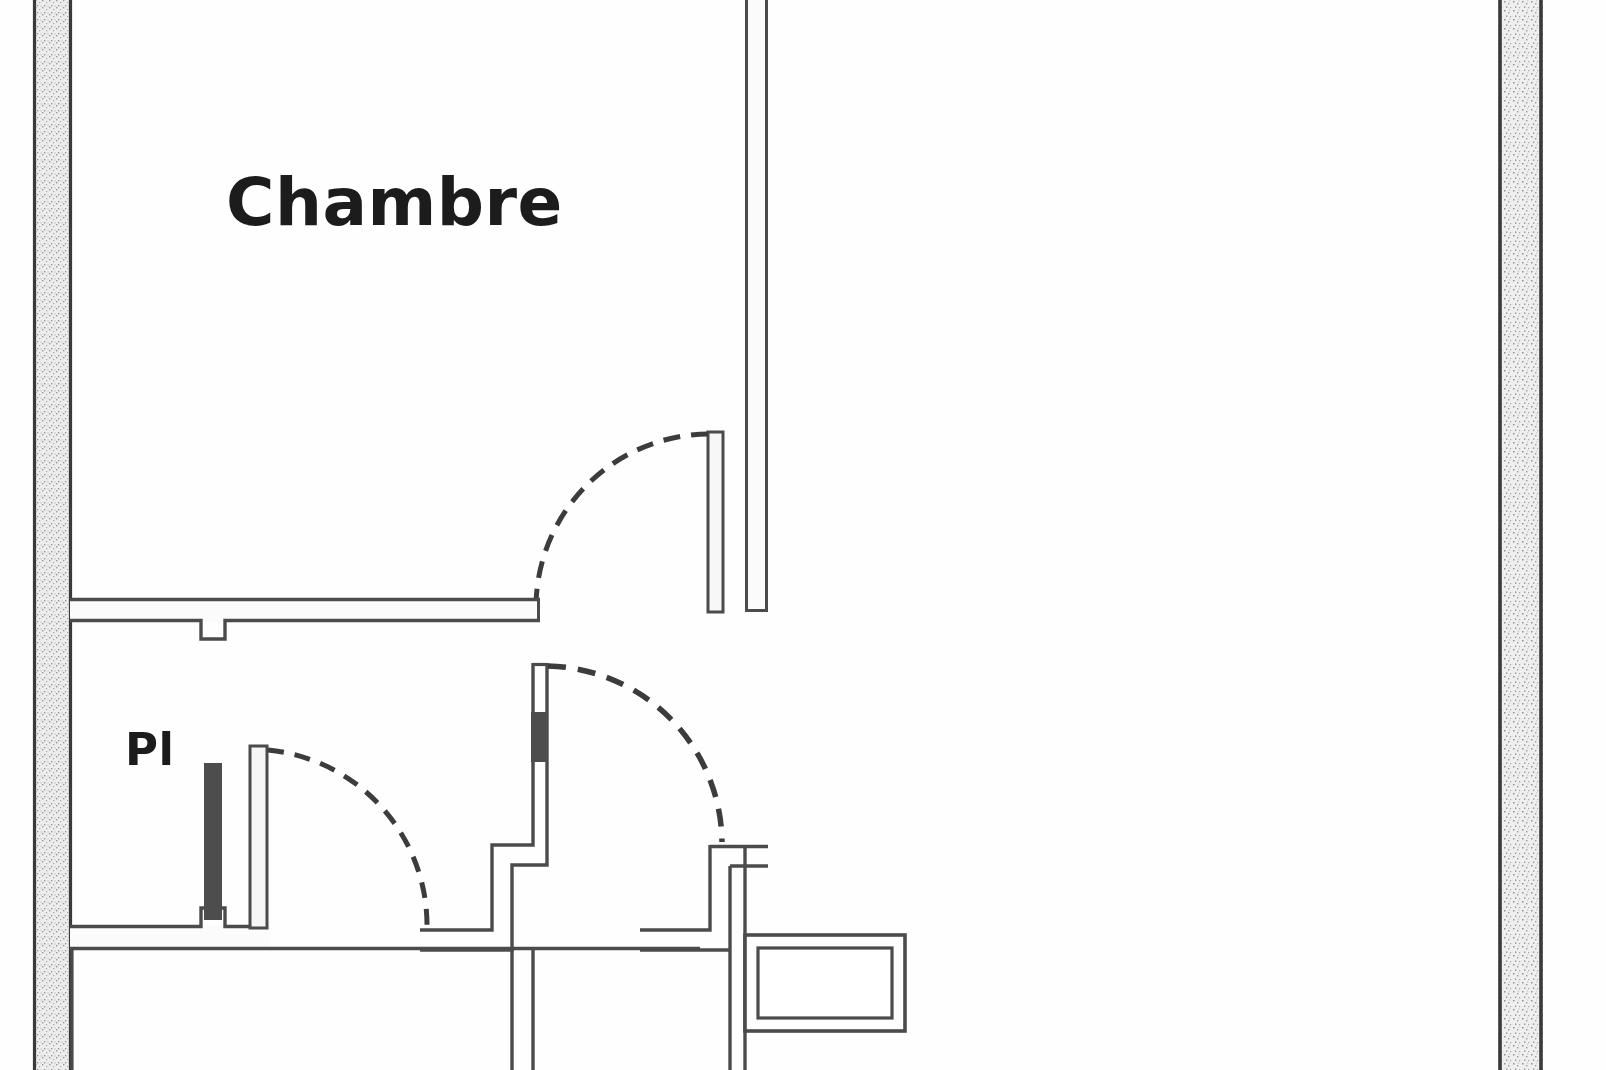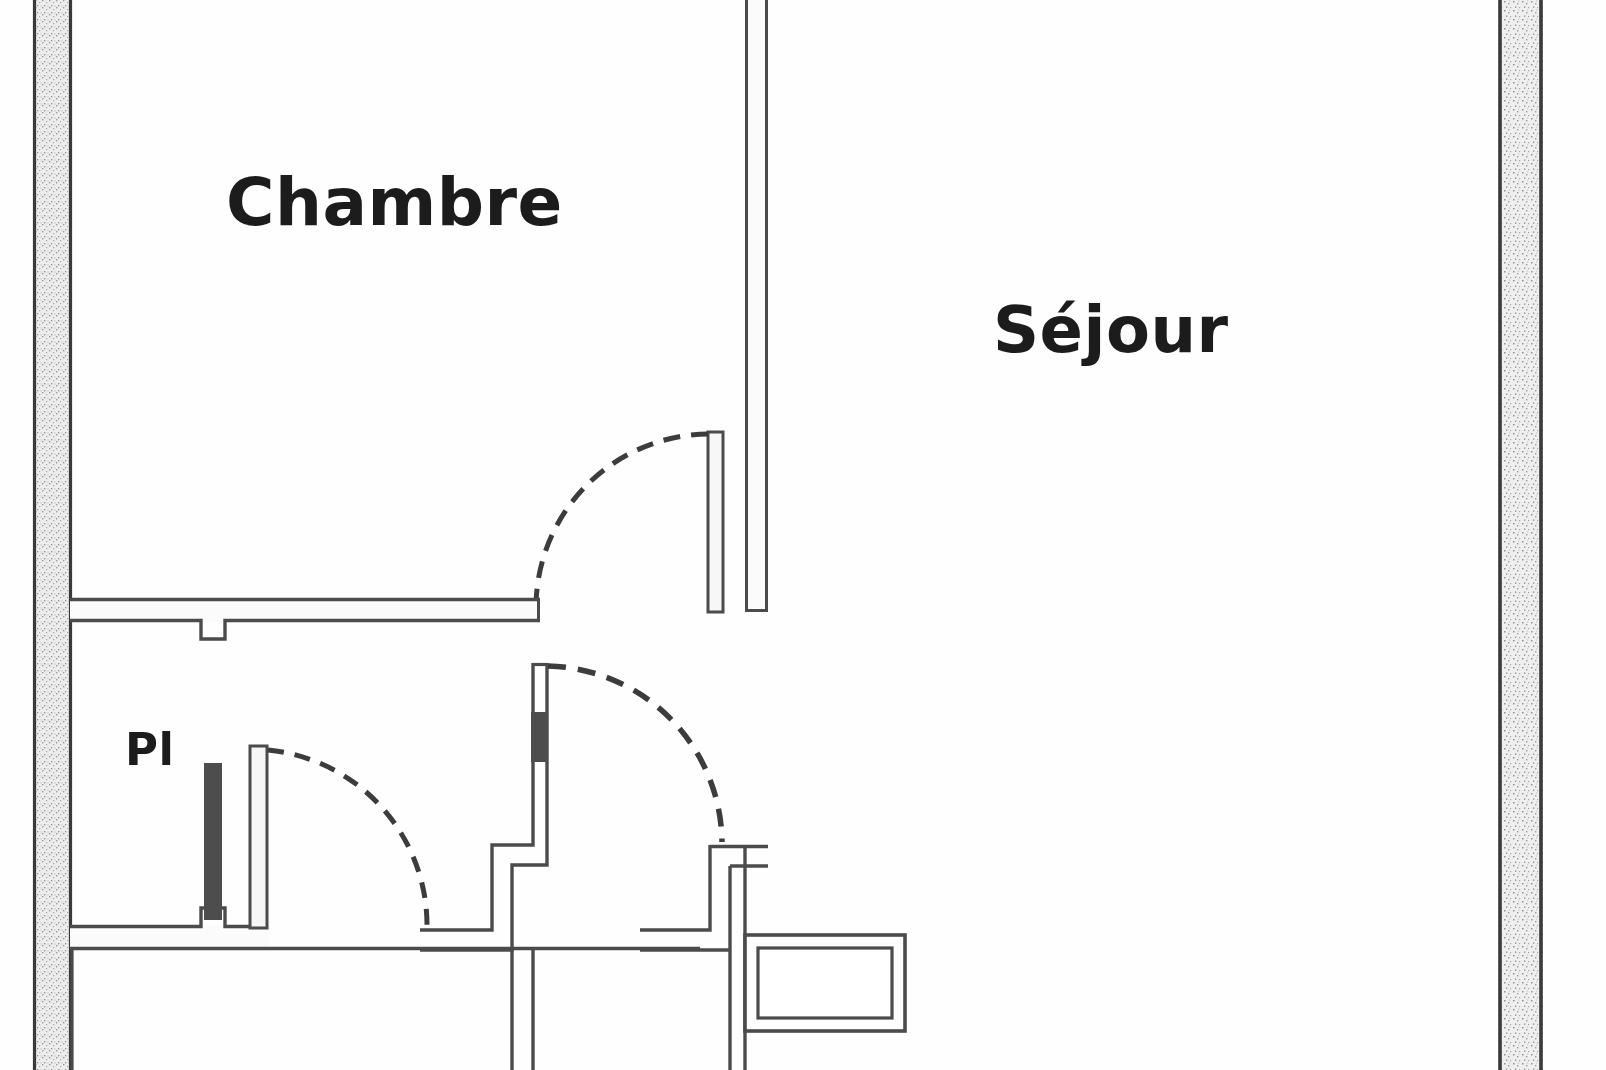--- a/index.html
+++ b/index.html
@@ -163,17 +163,16 @@
     </g>
 
     <g>
       <line x1="72" y1="950" x2="72" y2="1070" stroke="#4b4b4b" stroke-width="3.2"></line>
     </g>
 
   </svg>
 
   <div class="room-label" id="label-chambre">Chambre</div>
 
-  <div class="room-label" id="label-sejour">Séjour</div>
 
   <div class="room-label" id="label-pl">Pl</div>
 
 </div>
 
 </body></html>

